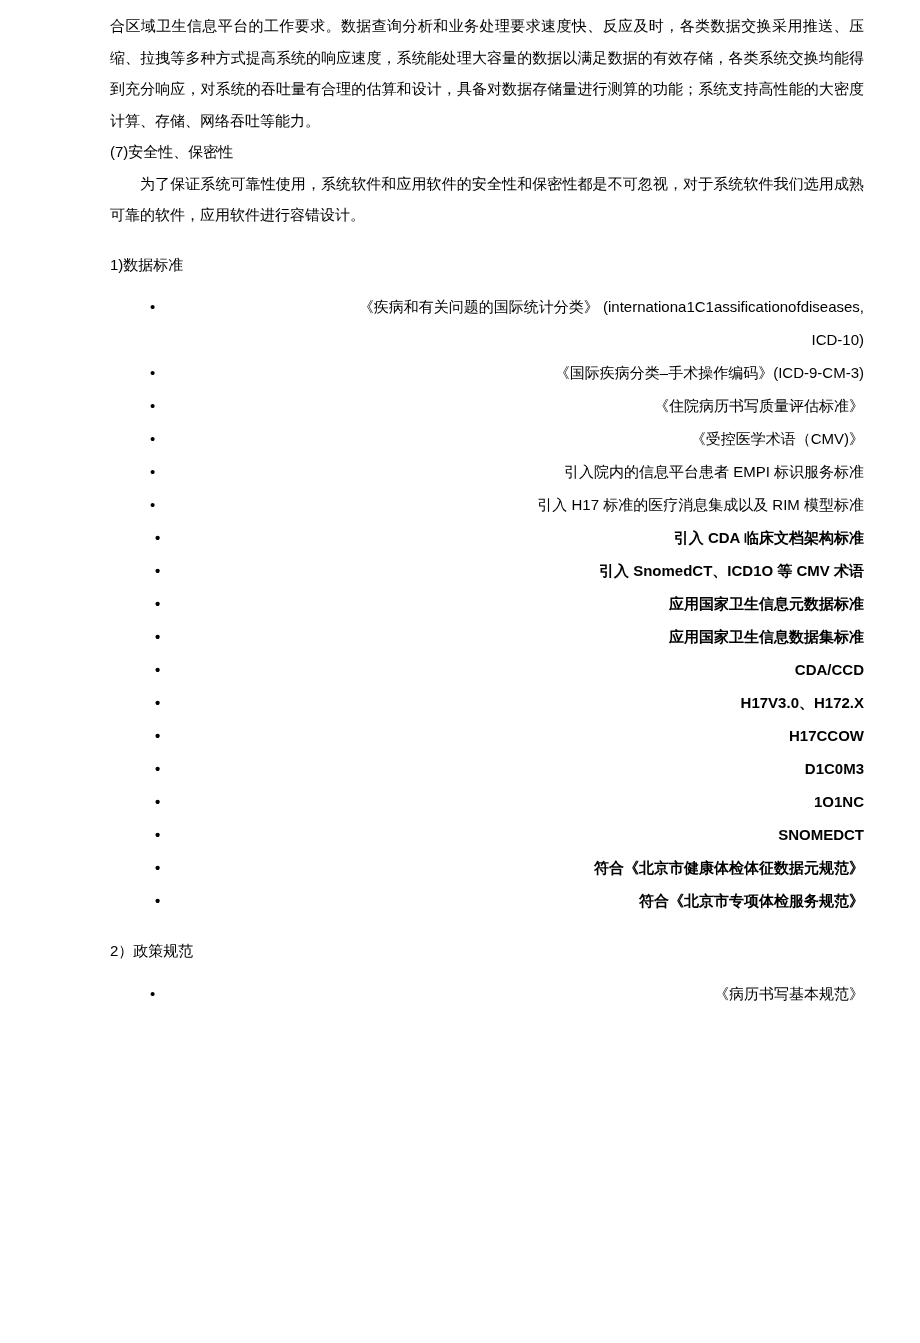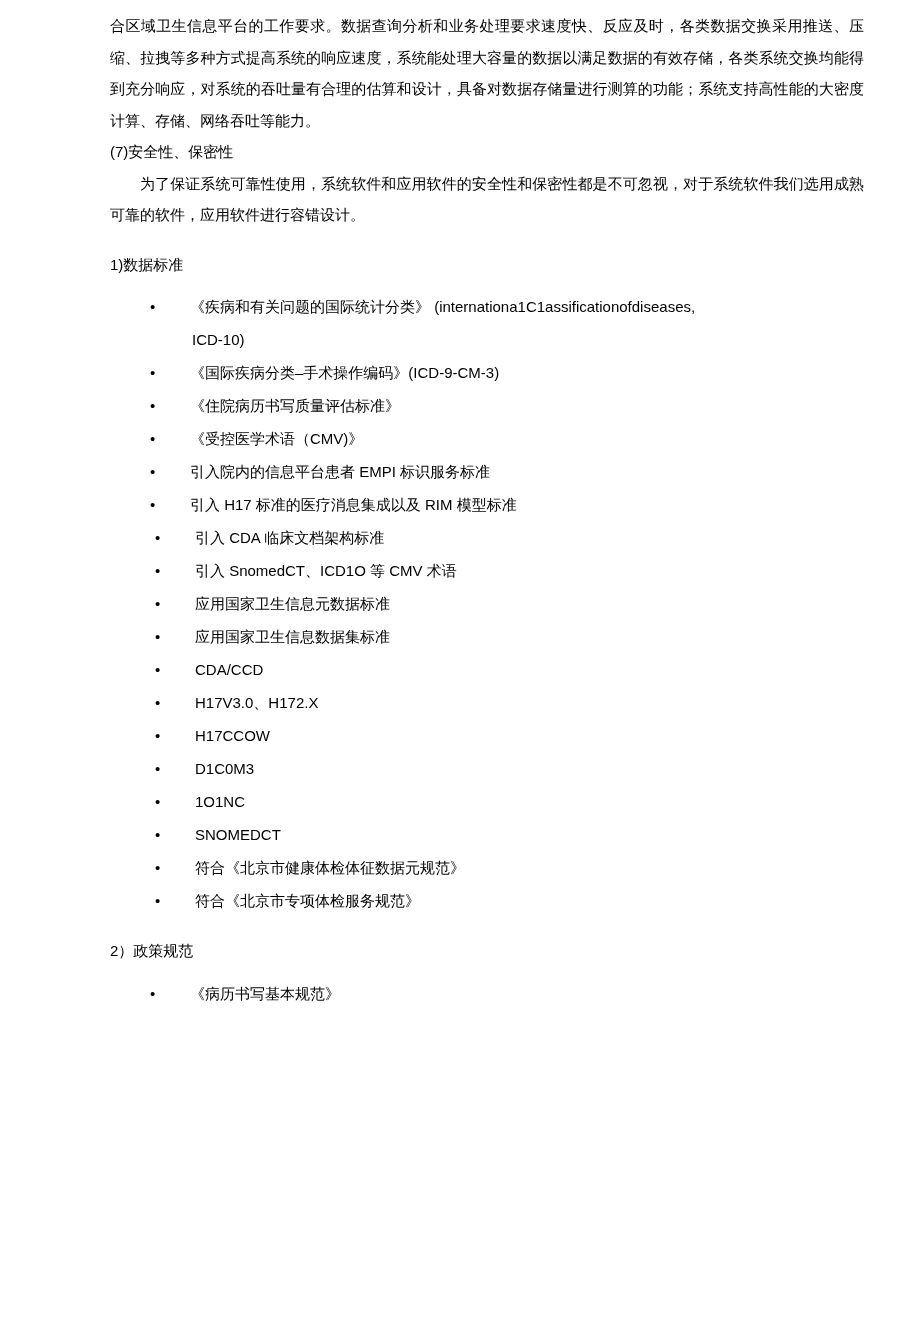--- a/index.html
+++ b/index.html
@@ -34,29 +34,31 @@
   }
   ul.std-list {
     list-style: none;
     padding: 0;
     margin: 0 0 0 30px;
   }
   ul.std-list li {
     position: relative;
     padding-left: 50px;
     line-height: 2.2;
+    text-align: right;
   }
   ul.std-list li::before {
     content: "•";
     position: absolute;
     left: 10px;
     top: 0;
   }
   ul.std-list.shift li {
     padding-left: 55px;
+    font-weight: bold;
   }
   ul.std-list.shift li::before {
     left: 15px;
   }
   .icd-wrap {
     display:inline;
   }
   .icd-line2 {
     display:block;
     margin-left:2px;

